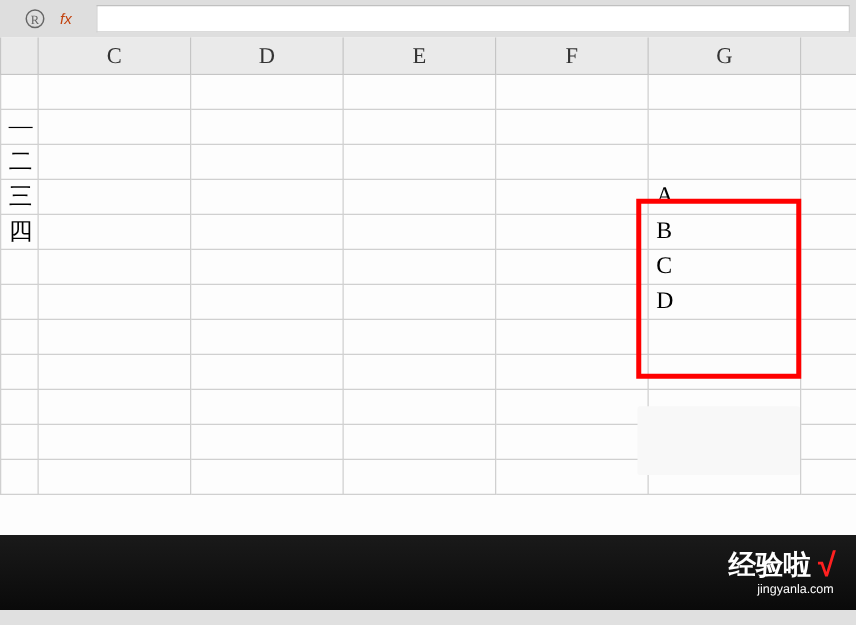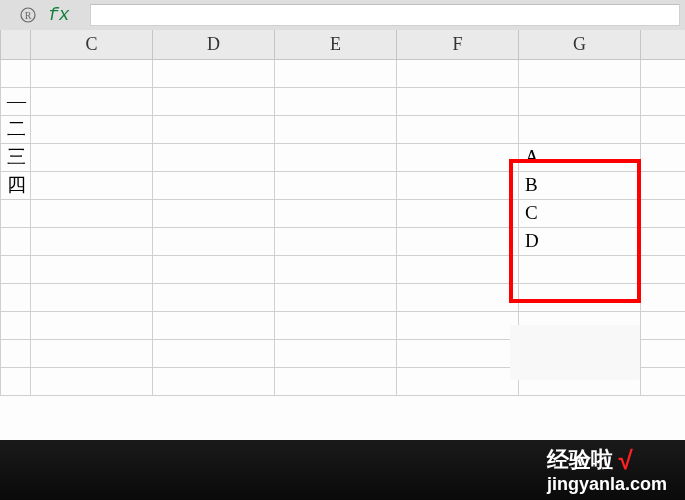--- a/index.html
+++ b/index.html
@@ -27,23 +27,23 @@
       width: 20px;
       height: 20px;
       display: flex;
       align-items: center;
       justify-content: center;
       color: #555;
       font-size: 18px;
     }
     .fx-label {
       font-style: italic;
-      font-size: 18px;
-      color: #15803d;
-      font-family: Liberation Mono, monospace;
+      font-size: 12px;
+      color: #c2410c;
+      font-family: Liberation Sans, sans-serif;
     }
     .fx-input {
       flex: 1;
       height: 22px;
       background: #fff;
       border: 1px solid #d0d0d0;
       border-top: 1px solid #c0c0c0;
       margin-left: 10px;
       margin-right: 5px;
     }
@@ -90,21 +90,21 @@
       border: 4px solid #ff0000;
       pointer-events: none;
       top: 129px;
       left: 509px;
       width: 132px;
       height: 144px;
     }
     
     .bottom-bar {
       position: absolute;
-      bottom: 0;
+      bottom: 12px;
       left: 0;
       width: 100%;
       height: 60px;
       background: linear-gradient(to bottom, #1a1a1a, #0a0a0a);
       display: flex;
       justify-content: flex-end;
       align-items: center;
       padding-right: 18px;
     }
     .watermark {
@@ -121,23 +121,23 @@
       gap: 4px;
     }
     .watermark-main .check {
       color: #ff2020;
       font-size: 26px;
       font-style: italic;
       font-weight: bold;
     }
     .watermark-sub {
       color: #fff;
-      font-size: 18px;
+      font-size: 10px;
       font-family: Arial, sans-serif;
-      font-weight: bold;
+      font-weight: normal;
       margin-top: 2px;
     }
     .white-patch {
       position: absolute;
       background: #f8f8f8;
       width: 130px;
       height: 55px;
       bottom: 60px;
       right: 45px;
       border-radius: 2px;

